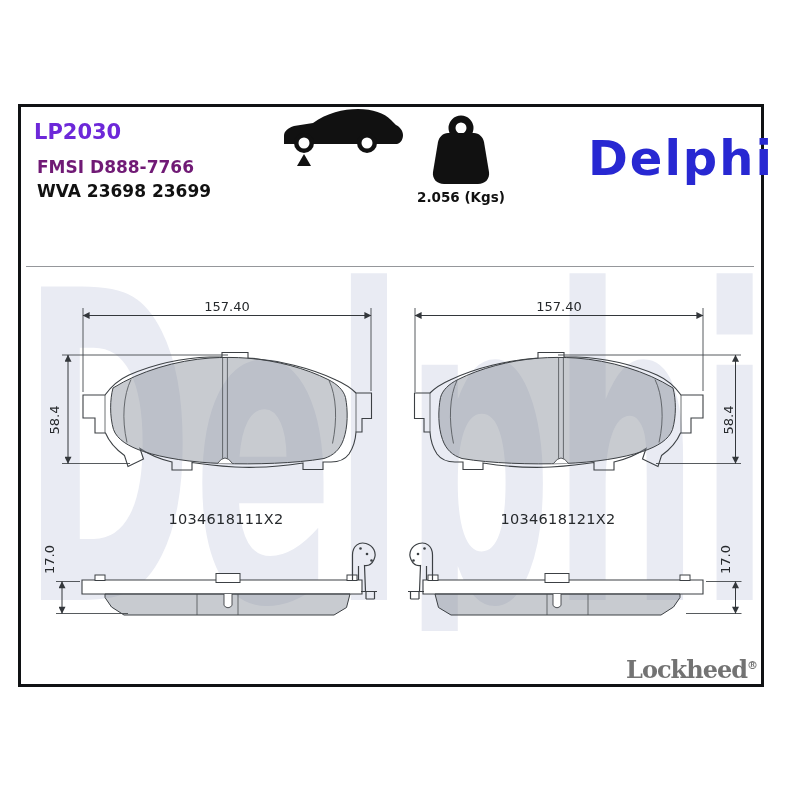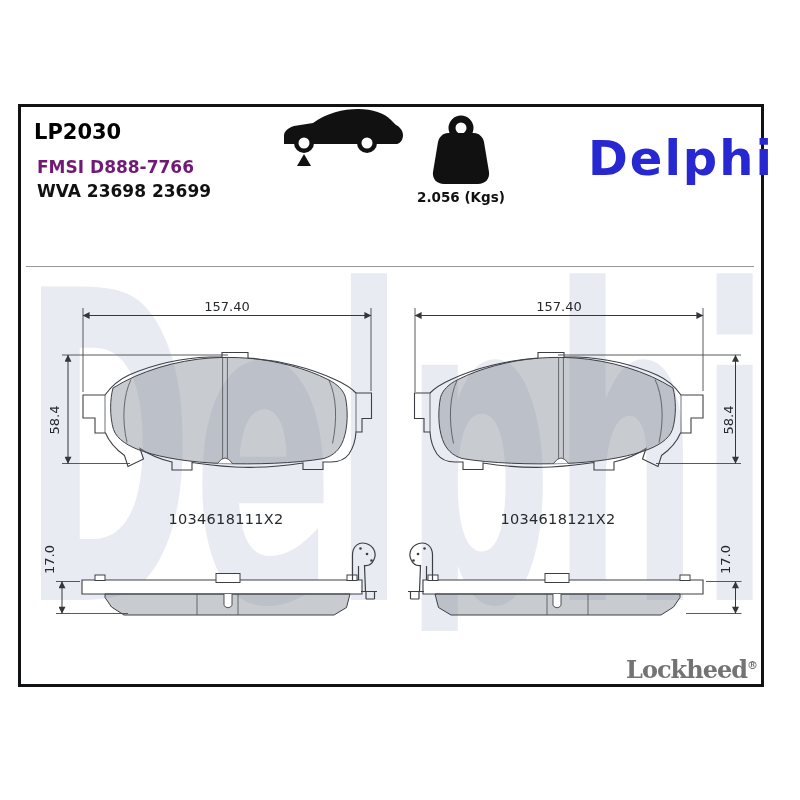--- a/index.html
+++ b/index.html
@@ -1,21 +1,21 @@
 <!DOCTYPE html>
 <html><head>
 <meta charset="utf-8">
 <style>
   html,body{margin:0;padding:0;background:#ffffff;}
   #page{position:relative;width:800px;height:800px;background:#fff;overflow:hidden;
         font-family:"DejaVu Sans",sans-serif;}
   .abs{position:absolute;}
   #frame{left:18px;top:104px;width:746px;height:583px;border:3px solid #101214;box-sizing:border-box;}
   #sep{left:26px;top:266px;width:728px;height:2px;border-top:1.5px solid #95979b;}
-  #code{left:34px;top:120px;font-size:21px;font-weight:bold;color:#000000;}
+  #code{left:34px;top:120px;font-size:21px;font-weight:bold;color:#6d28d9;}
   #fmsi{left:37px;top:157px;font-size:17px;font-weight:bold;color:#701a75;}
   #wva{left:37px;top:181px;font-size:17px;font-weight:bold;color:#111;}
   #e9{left:34px;top:227px;font-size:15px;font-weight:bold;color:#111;}
   #delphi{left:588px;top:134px;font-size:48px;font-weight:bold;letter-spacing:2px;
           color:#2828d2;line-height:1;}
   #lockheed{right:43px;top:658px;font-size:24px;font-weight:bold;letter-spacing:-1px;
             font-family:"DejaVu Serif",serif;color:#737373;line-height:1;}
   #lockheed sup{font-size:11px;}
   svg{position:absolute;left:0;top:0;}
   .dim{stroke:#33373b;stroke-width:1;fill:none;}

